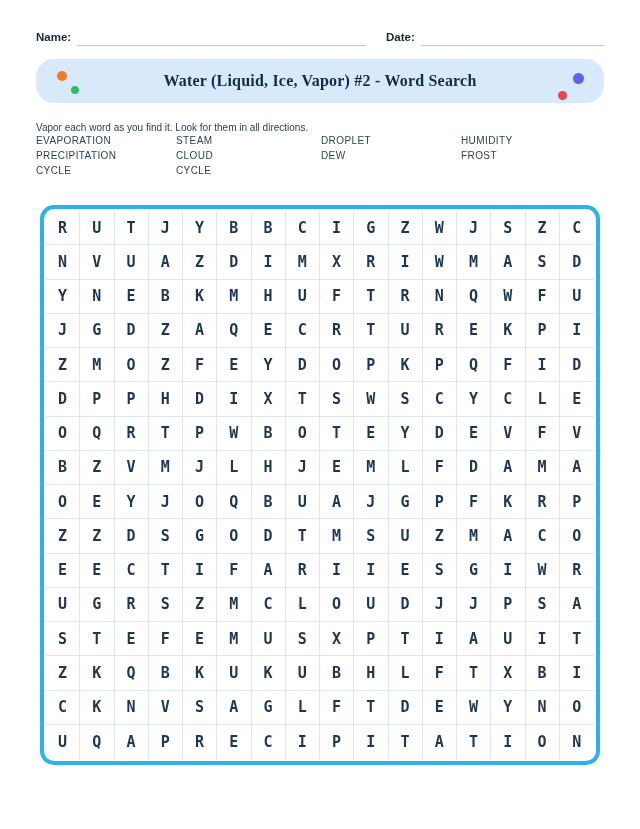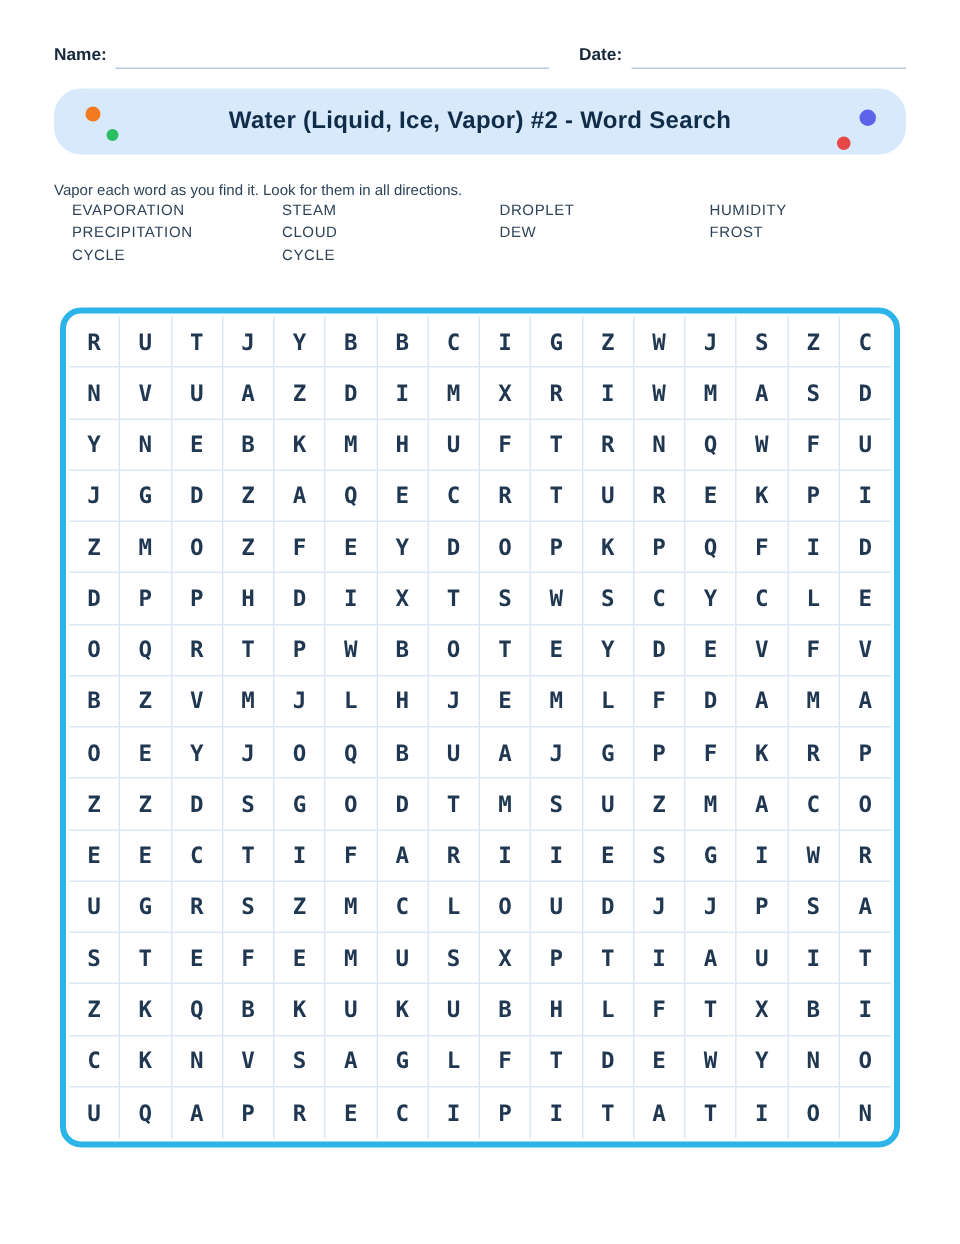--- a/index.html
+++ b/index.html
@@ -17,32 +17,32 @@
   .field-name { flex:0 0 330px; }
   .field-date { flex:1; }
   .field-label { font-weight:bold; font-size:11.5px; color:var(--label); line-height:1; padding-bottom:2px; white-space:nowrap; }
   .field-line { flex:1; border-bottom:1.3px solid var(--underline); margin-left:6px; height:13px; }
 
   .banner {
     position:absolute; top:59px; left:36px; right:36px; height:44px;
     background:var(--banner); border-radius:18px;
     display:flex; align-items:center; justify-content:center;
   }
-  .banner-title { font-size:16px; font-weight:bold; color:var(--title); letter-spacing:0.2px; }
+  .banner-title { font-size:16px; font-weight:bold; color:var(--title); letter-spacing:0.2px;font-family:Liberation Serif, serif; }
   .dot { position:absolute; border-radius:50%; }
   .dot-orange { left:21px; top:12px; width:10px; height:10px; }
   .dot-green  { left:35px; top:27px; width:8px;  height:8px; }
   .dot-violet { right:20px; top:14px; width:11px; height:11px; }
   .dot-red    { right:37px; top:32px; width:9px;  height:9px; }
 
   .instructions { position:absolute; top:122px; left:36px; font-size:10px; color:var(--text); }
   .word-list {
     position:absolute; top:133px; left:36px; right:20px;
     display:grid; grid-template-columns:140px 145px 140px 1fr;
-    font-size:10px; color:var(--text); line-height:15.2px; letter-spacing:0.4px;margin-left:12px;
+    font-size:10px; color:var(--text); line-height:15.2px; letter-spacing:0.4px;
   }
 
   .grid-frame {
     position:absolute; top:205px; left:40px; width:560px; height:560px;
     border:4px solid var(--frame); border-radius:14px; padding:2px; background:#ffffff;
   }
   .word-grid { display:grid; grid-template-columns:repeat(16,1fr); grid-template-rows:repeat(16,1fr); width:100%; height:100%; }
   .cell {
     display:flex; align-items:center; justify-content:center;
     font-family:"DejaVu Sans Mono", monospace; font-weight:bold; font-size:15px;

